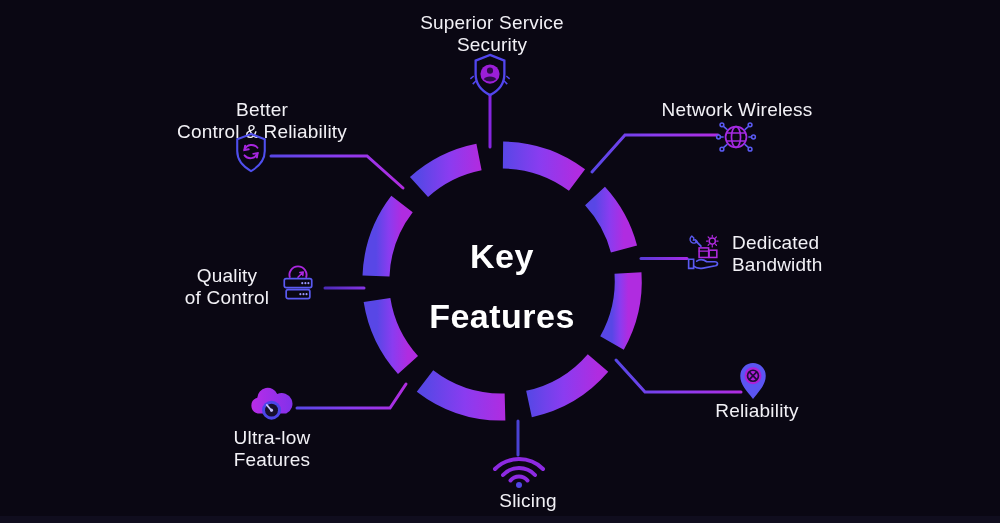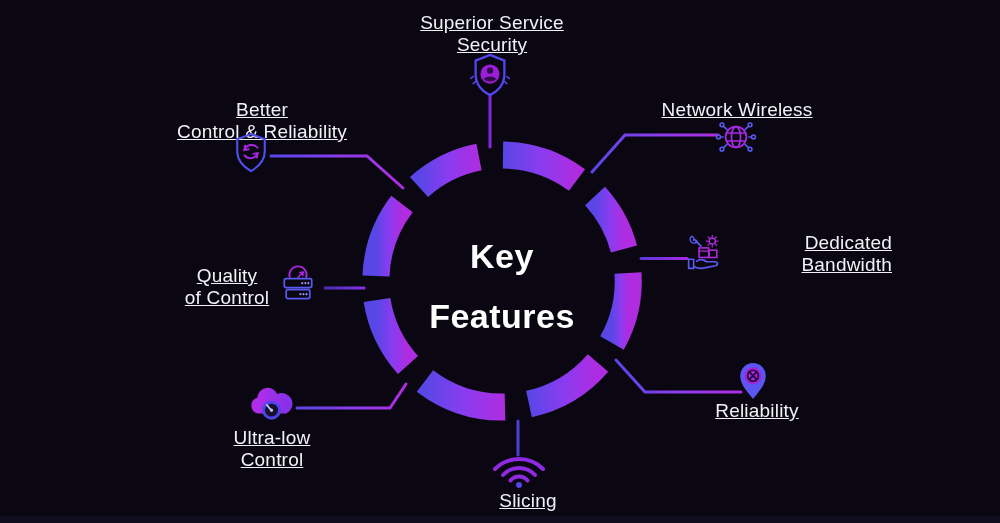--- a/index.html
+++ b/index.html
@@ -12,23 +12,22 @@
   .ring-layer { position:absolute; left:0; top:0; width:1000px; height:523px; }
   .center-title {
     position:absolute; left:392px; top:226px; width:220px;
     text-align:center; color:#ffffff; font-size:34px; font-weight:700;
     line-height:60px; white-space:pre-line; letter-spacing:0.5px;
   }
   .label {
     position:absolute; color:#f2f1f6; font-size:19px; font-weight:500;
     line-height:21.5px; text-align:center; white-space:pre-line;
     letter-spacing:0.2px;
-    text-decoration:underline;
-  }
-  .label.left-align { text-align:right; }
+  }
+  .label.left-align { text-align:left; }
   .icon { position:absolute; }
   .bottom-strip {
     position:absolute; left:0; bottom:0; width:1000px; height:7px;
     background:#100d1e;
   }
 </style>
 </head>
 <body>
 
 <div class="stage">
@@ -164,21 +163,21 @@
       <g stroke="#8d2ae2" stroke-width="4" fill="none" stroke-linecap="round">
         <path d="M6 15 A34 34 0 0 1 54 15"></path>
         <path d="M14 21 A22 22 0 0 1 46 21"></path>
         <path d="M21.5 26.5 A11 11 0 0 1 38.5 26.5"></path>
       </g>
       <circle cx="30" cy="31" r="3" fill="#5246e6"></circle>
     </svg>
   </div>
 
   <div class="label" style="left:142px; top:427px; width:260px;">Ultra-low
-Control</div>
+Features</div>
   <div class="icon" style="left:246px; top:384px;">
     <svg width="52" height="38" viewBox="0 0 54 40">
       <path d="M12 31 A8.5 8.5 0 0 1 11.5 14.5 A11 11 0 0 1 32.5 10.5 A9 9 0 0 1 42 31 Z" fill="url(#cloudGrad2)"></path>
       <circle cx="26.5" cy="27.5" r="10" fill="#4c46e8"></circle>
       <circle cx="26.5" cy="27.5" r="6.8" fill="#17102e"></circle>
       <path d="M26.5 28 L21.5 22" stroke="#c6c2ff" stroke-width="1.8" stroke-linecap="round"></path>
       <circle cx="26.5" cy="27.5" r="1.6" fill="#c6c2ff"></circle>
       <defs>
         <linearGradient id="cloudGrad2" x1="0" y1="0" x2="1" y2="0">
           <stop offset="0" stop-color="#b82ce8"></stop>

